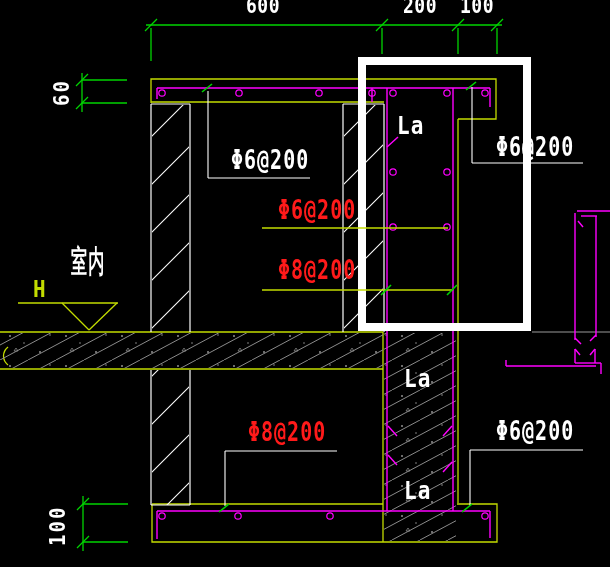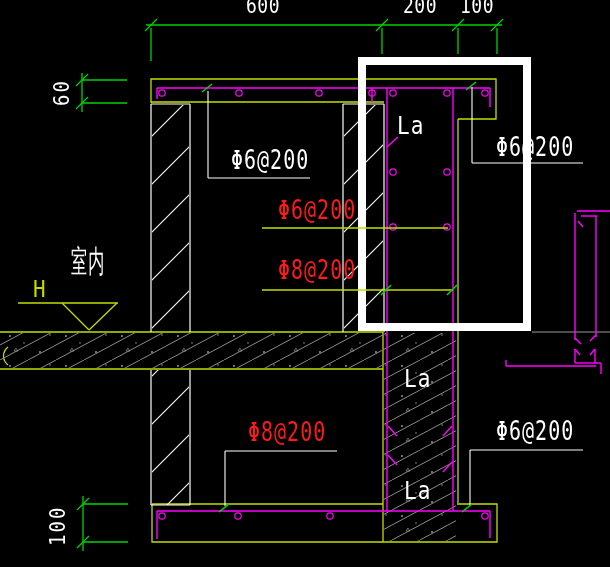--- a/index.html
+++ b/index.html
@@ -1,16 +1,16 @@
 <!DOCTYPE html>
 <html><head>
 <meta charset="utf-8">
 <style>
   html,body{margin:0;padding:0;background:#000;}
-  #stage{position:relative;width:610px;height:567px;background:#000;overflow:hidden;}
+  #stage{position:relative;width:610px;height:567px;background:#000;overflow:hidden;font-weight:bold;}
   #stage svg{position:absolute;left:0;top:0;}
   .lbl{position:absolute;font-family:"DejaVu Sans Mono",monospace;line-height:1;
        transform-origin:0 0;white-space:pre;}
   .cjk{font-family:"DejaVu Sans",sans-serif;}
   .white{color:#ffffff;}
   .red{color:#ff1a1a;}
   .chart{color:#c3dc00;}
   .phi{font-size:20px;letter-spacing:1px;transform:scaleY(1.3);}
   .dimt{font-size:18px;letter-spacing:.5px;transform:scaleY(1.15);}
   .dimv{font-size:19px;letter-spacing:2px;transform:rotate(-90deg) scaleY(1.15);}

